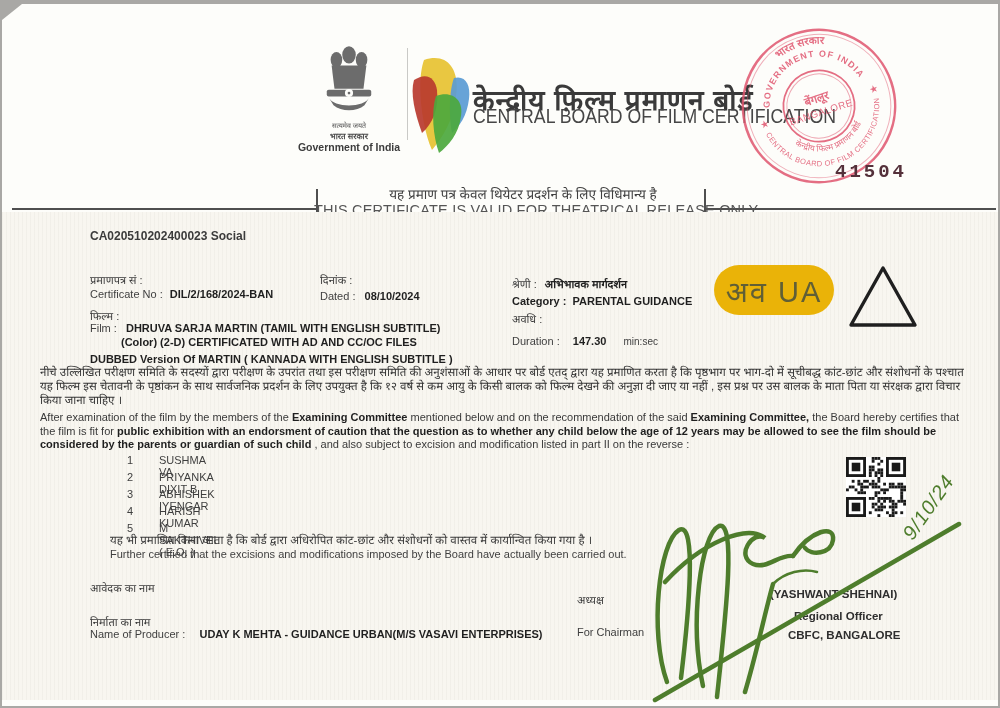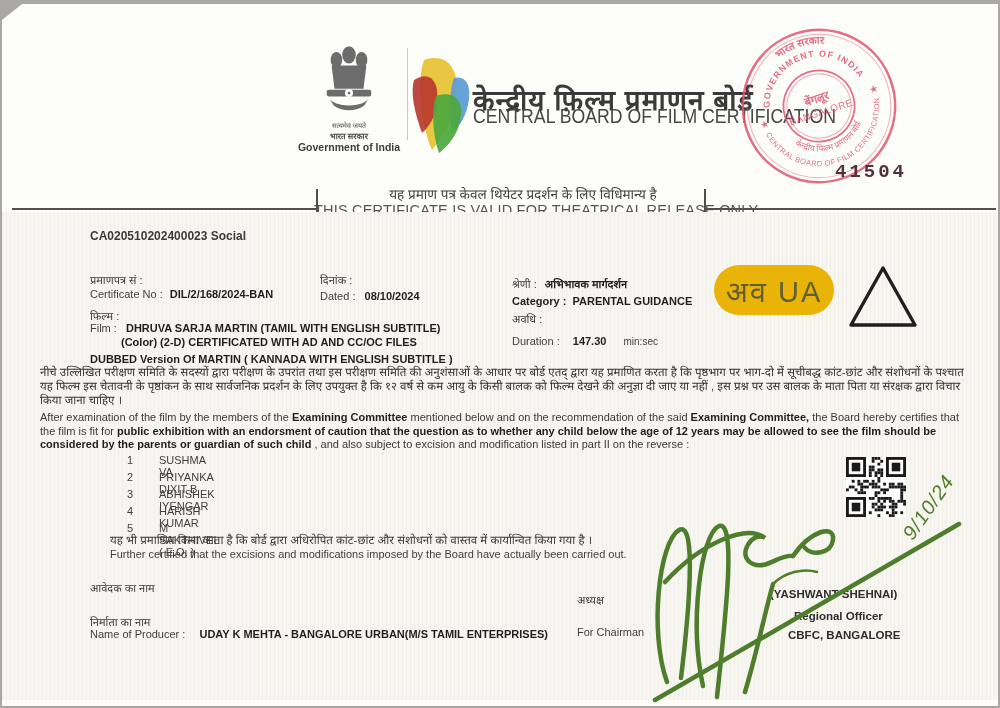--- a/index.html
+++ b/index.html
@@ -303,21 +303,21 @@
       </svg>
 
   <div class="abs lab" style="left:108px;top:544px;">Further certified that the excisions and modifications imposed by the Board have actually been carried out.</div>
   <div class="abs labhi" style="left:108px;top:528px;font-size:11.5px;">यह भी प्रमाणित किया जाता है कि बोर्ड द्वारा अधिरोपित कांट-छांट और संशोधनों को वास्तव में कार्यान्वित किया गया है ।</div>
 
   <div class="abs labhi" style="left:88px;top:576px;">आवेदक का नाम</div>
   <div class="abs labhi" style="left:575px;top:588px;">अध्यक्ष</div>
   <div class="abs labhi" style="left:88px;top:610px;">निर्माता का नाम</div>
   <div class="abs lab row" style="left:88px;top:624px;">
     <span>Name of Producer :</span>
-    <span class="val" style="margin-left:11px;">UDAY K MEHTA - BANGALORE URBAN(M/S TAMIL ENTERPRISES)</span>
+    <span class="val" style="margin-left:11px;">UDAY K MEHTA - GUIDANCE URBAN(M/S VASAVI ENTERPRISES)</span>
   </div>
   <div class="abs lab" style="left:575px;top:622px;">For Chairman</div>
 
   <div class="abs signatory" style="left:768px;top:584px;">(YASHWANT SHEHNAI)</div>
   <div class="abs signatory" style="left:792px;top:606px;">Regional Officer</div>
   <div class="abs signatory" style="left:786px;top:625px;">CBFC, BANGALORE</div>
 
   <svg class="abs sig-svg" width="370" height="238" viewBox="0 0 370 238">
     <g stroke="#4e7d2c" stroke-width="4.5" fill="none" stroke-linecap="round">
       <path d="M 48 228 L 352 52"></path>

